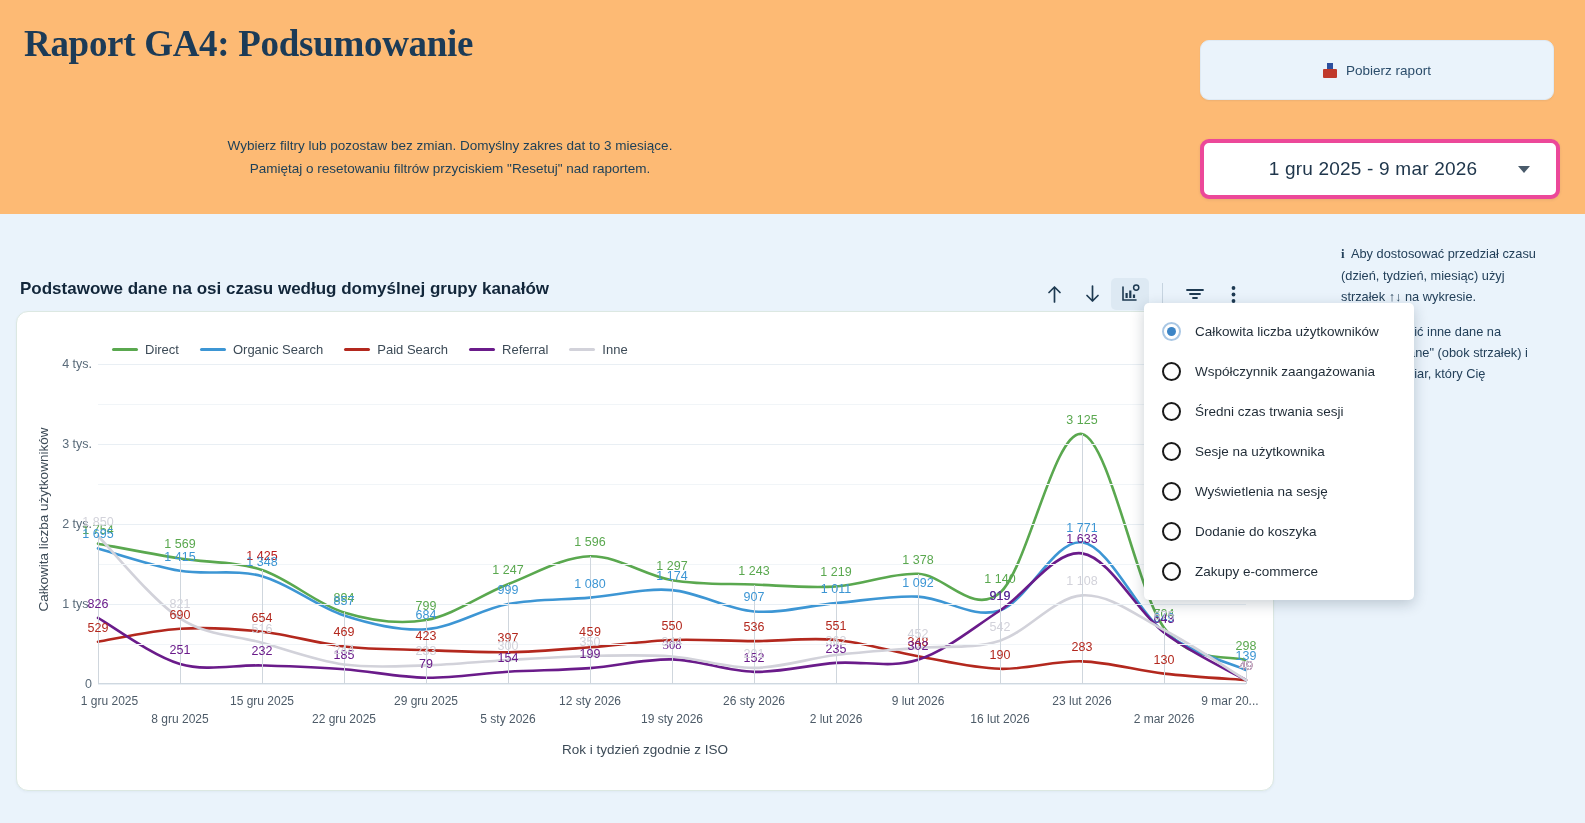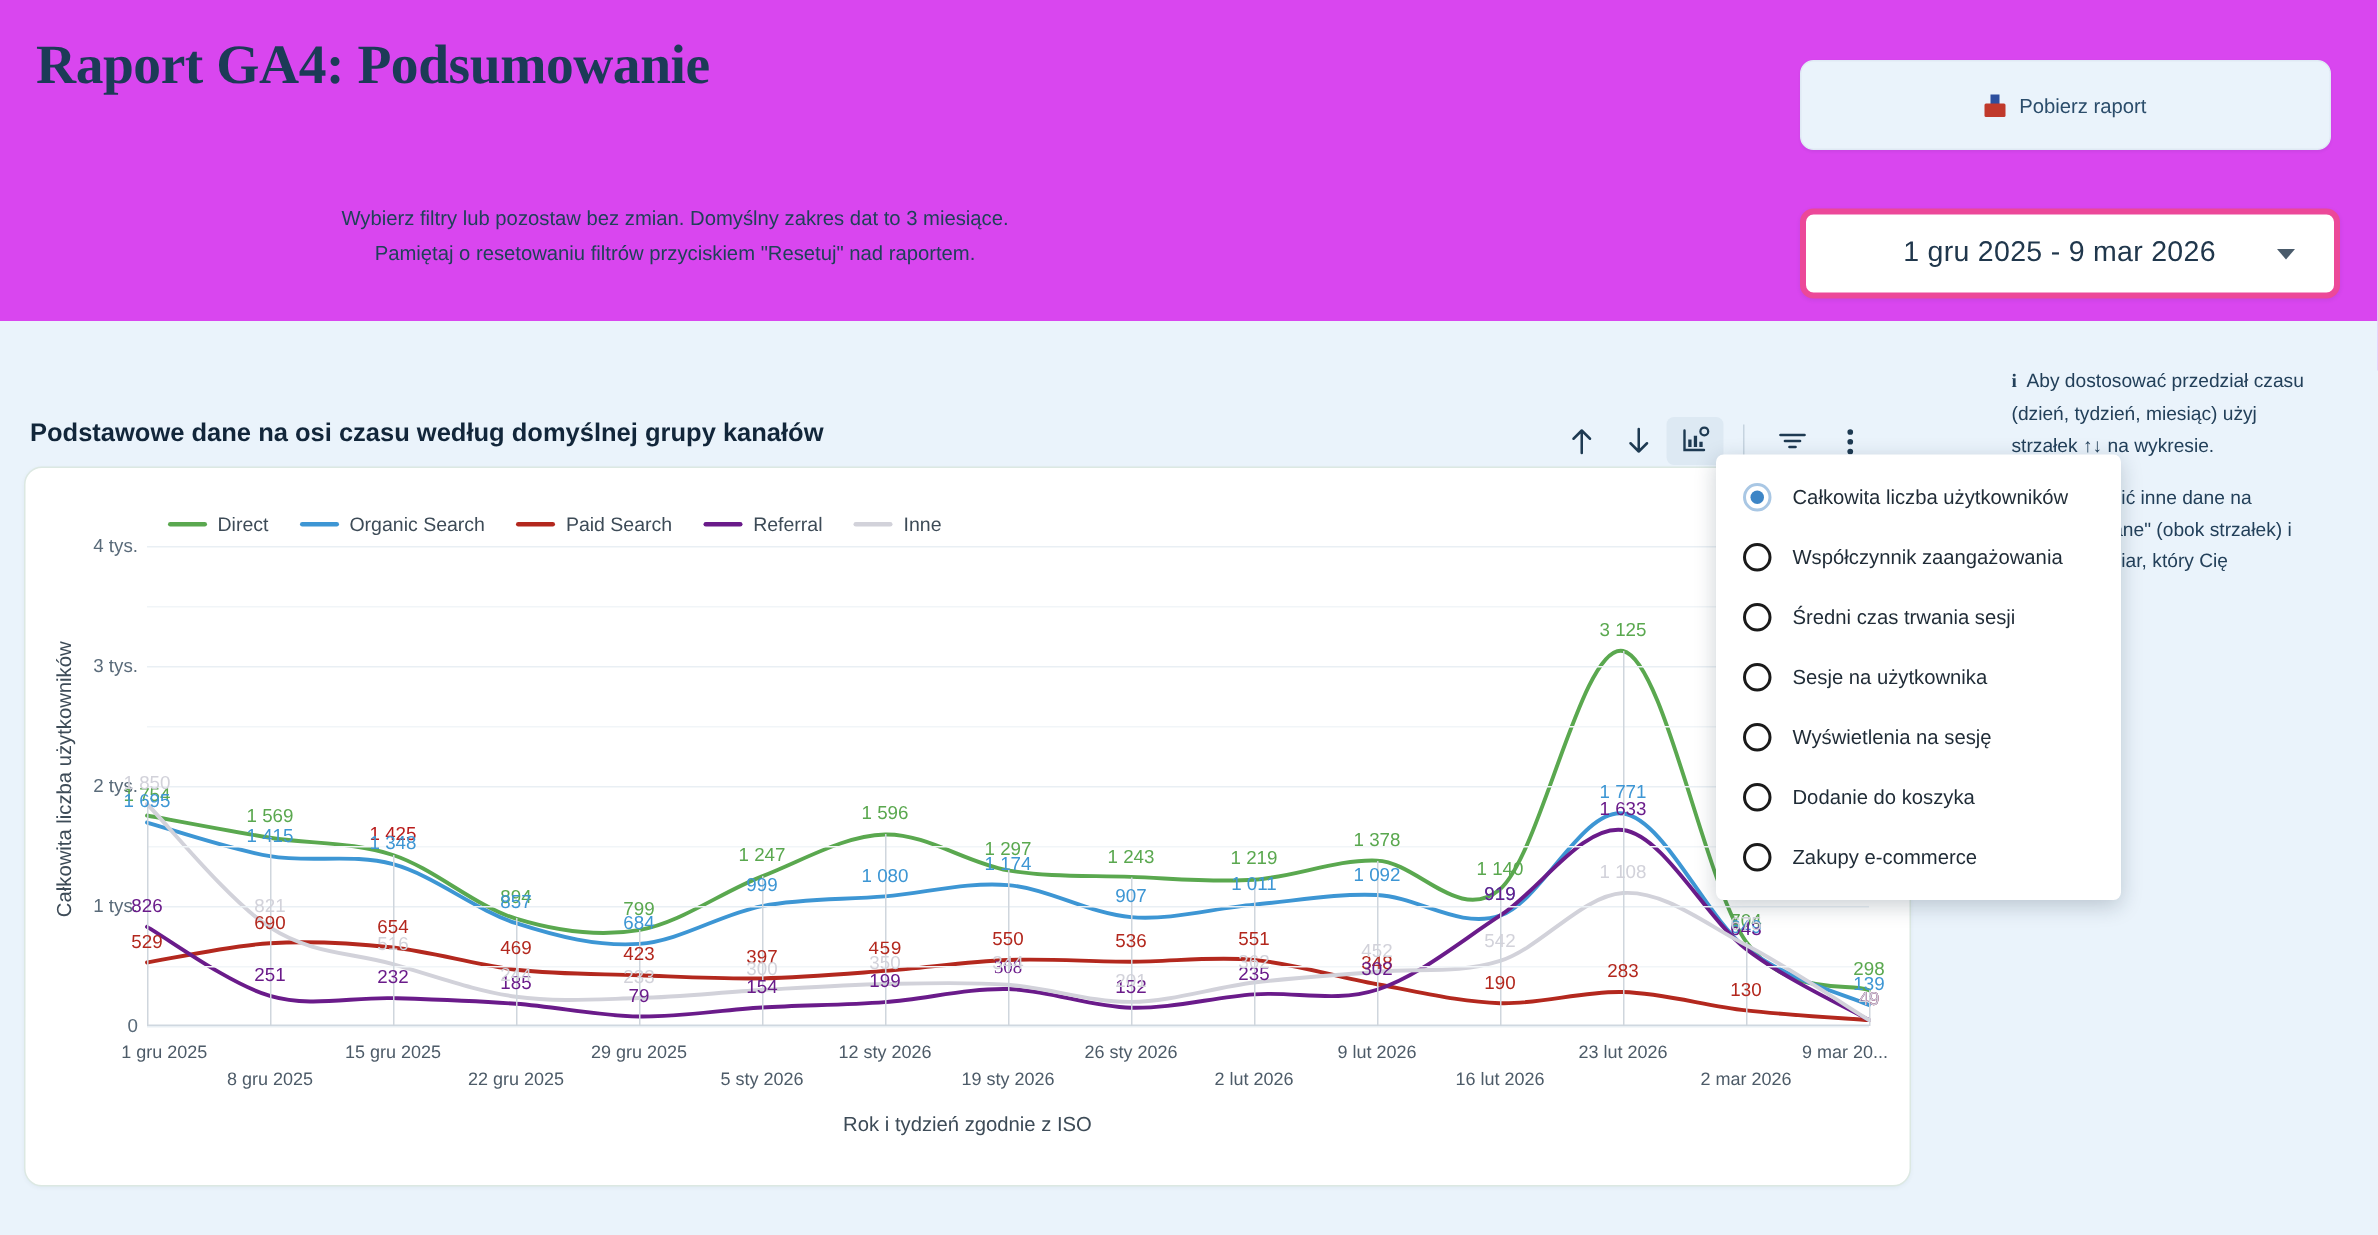--- a/index.html
+++ b/index.html
@@ -7,21 +7,21 @@
     width:1585px;height:823px;overflow:hidden;
     font-family:"Liberation Sans", sans-serif;
     background:#eaf3fb;
     color:#1b3a57;
   }
   .page{position:relative;width:1585px;height:823px;}
 
   
   .header-band{
     position:absolute;left:0;top:0;width:1585px;height:247px;
-    background:#d946ef;
+    background:#fdba74;
   }
   .page-title{
     position:absolute;left:24px;top:22px;
     font-family:"Liberation Serif", serif;
     font-weight:bold;font-size:37px;letter-spacing:-0.3px;
     color:#1c3b57;white-space:nowrap;
   }
   .intro{
     position:absolute;left:0;top:134px;width:900px;
     text-align:center;font-size:13.5px;color:#1f4158;line-height:23px;

